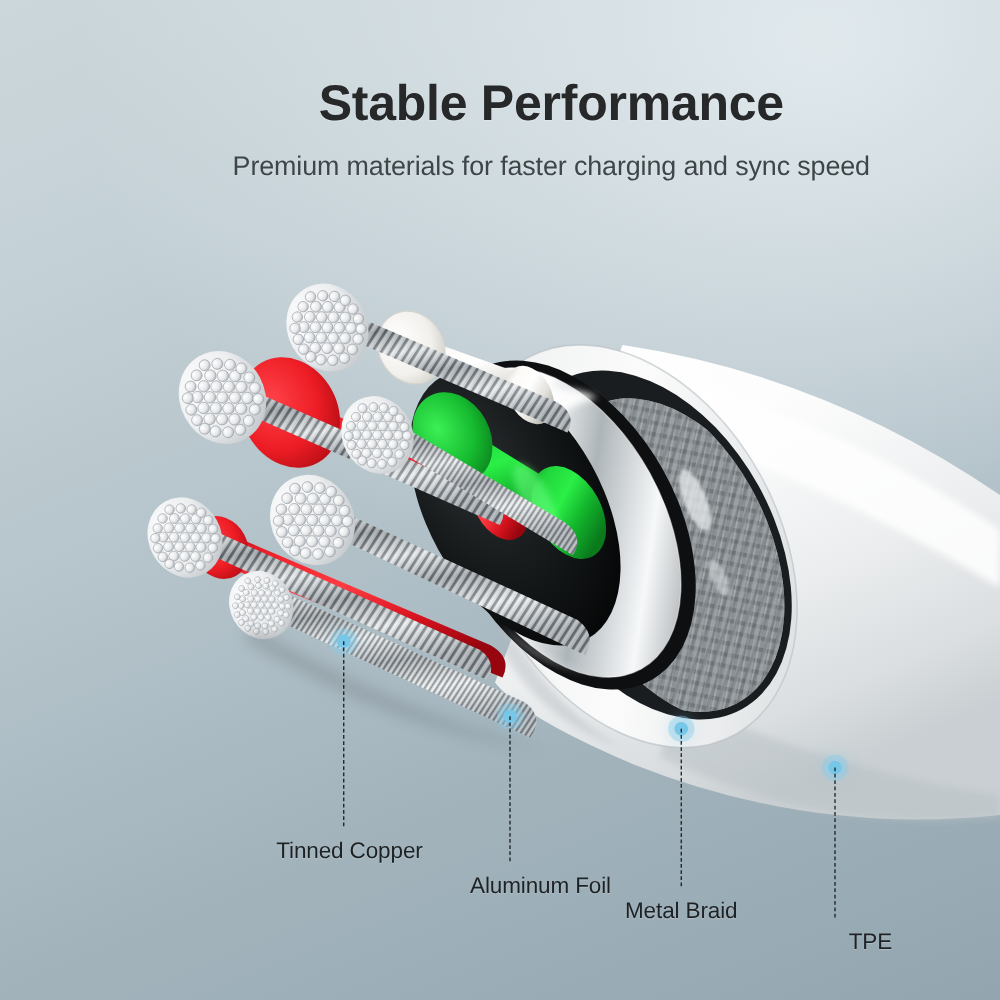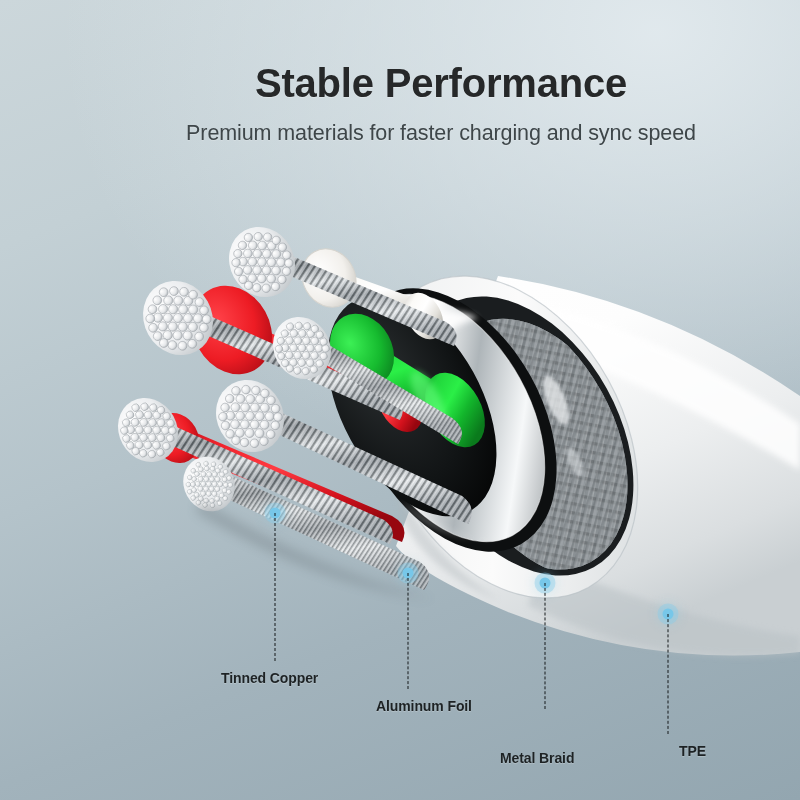--- a/index.html
+++ b/index.html
@@ -39,21 +39,21 @@
     box-shadow:0 0 0 5px rgba(137,204,233,.42),0 0 11px 5px rgba(137,204,233,.30);
     transform:translate(-50%,-50%);
   }
   .leader{
     position:absolute;width:0;
     border-left:1.4px dashed #14181a;
     transform:translateX(-50%);
   }
   .clabel{
     position:absolute;white-space:nowrap;
-    font-size:14px;font-weight:700;color:#1d2224;
+    font-size:18px;font-weight:400;color:#1d2224;
     letter-spacing:-.1px;
     text-shadow:0 1px 1px rgba(255,255,255,.25);
   }
 </style>
 </head>
 <body>
 
 <div id="stage">
 
   <div id="headings">
@@ -597,21 +597,21 @@
 
     <div class="callout">
       <span class="dot" style="left:408px;top:573px;"></span>
       <span class="leader" style="left:408px;top:573px;height:116px;"></span>
       <span class="clabel" style="left:376px;top:698px;">Aluminum Foil</span>
     </div>
 
     <div class="callout">
       <span class="dot" style="left:545px;top:583px;"></span>
       <span class="leader" style="left:545px;top:583px;height:126px;"></span>
-      <span class="clabel" style="left:500px;top:718px;margin-top:32px;">Metal Braid</span>
+      <span class="clabel" style="left:500px;top:718px;">Metal Braid</span>
     </div>
 
     <div class="callout">
       <span class="dot" style="left:668px;top:614px;"></span>
       <span class="leader" style="left:668px;top:614px;height:120px;"></span>
       <span class="clabel" style="left:679px;top:743px;">TPE</span>
     </div>
 
   </div>
 </div>

